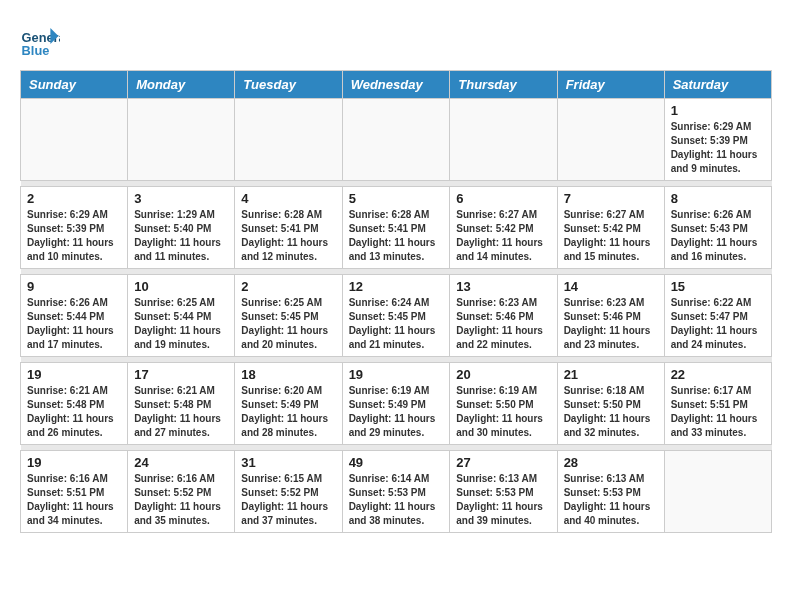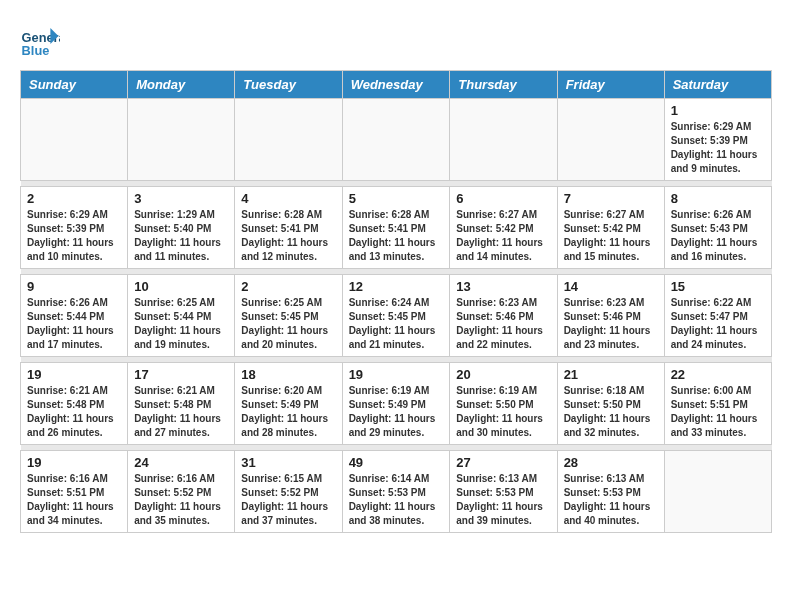--- a/index.html
+++ b/index.html
@@ -277,21 +277,21 @@
 Daylight: 11 hours and 30 minutes.</div>
         </td>
         <td>
           <span class="day-number">21</span>
           <div class="day-info">Sunrise: 6:18 AM
 Sunset: 5:50 PM
 Daylight: 11 hours and 32 minutes.</div>
         </td>
         <td>
           <span class="day-number">22</span>
-          <div class="day-info">Sunrise: 6:00 AM
+          <div class="day-info">Sunrise: 6:17 AM
 Sunset: 5:51 PM
 Daylight: 11 hours and 33 minutes.</div>
         </td>
       </tr>
       <tr class="row-spacer">
         <td></td>
         <td></td>
         <td></td>
         <td></td>
         <td></td>

